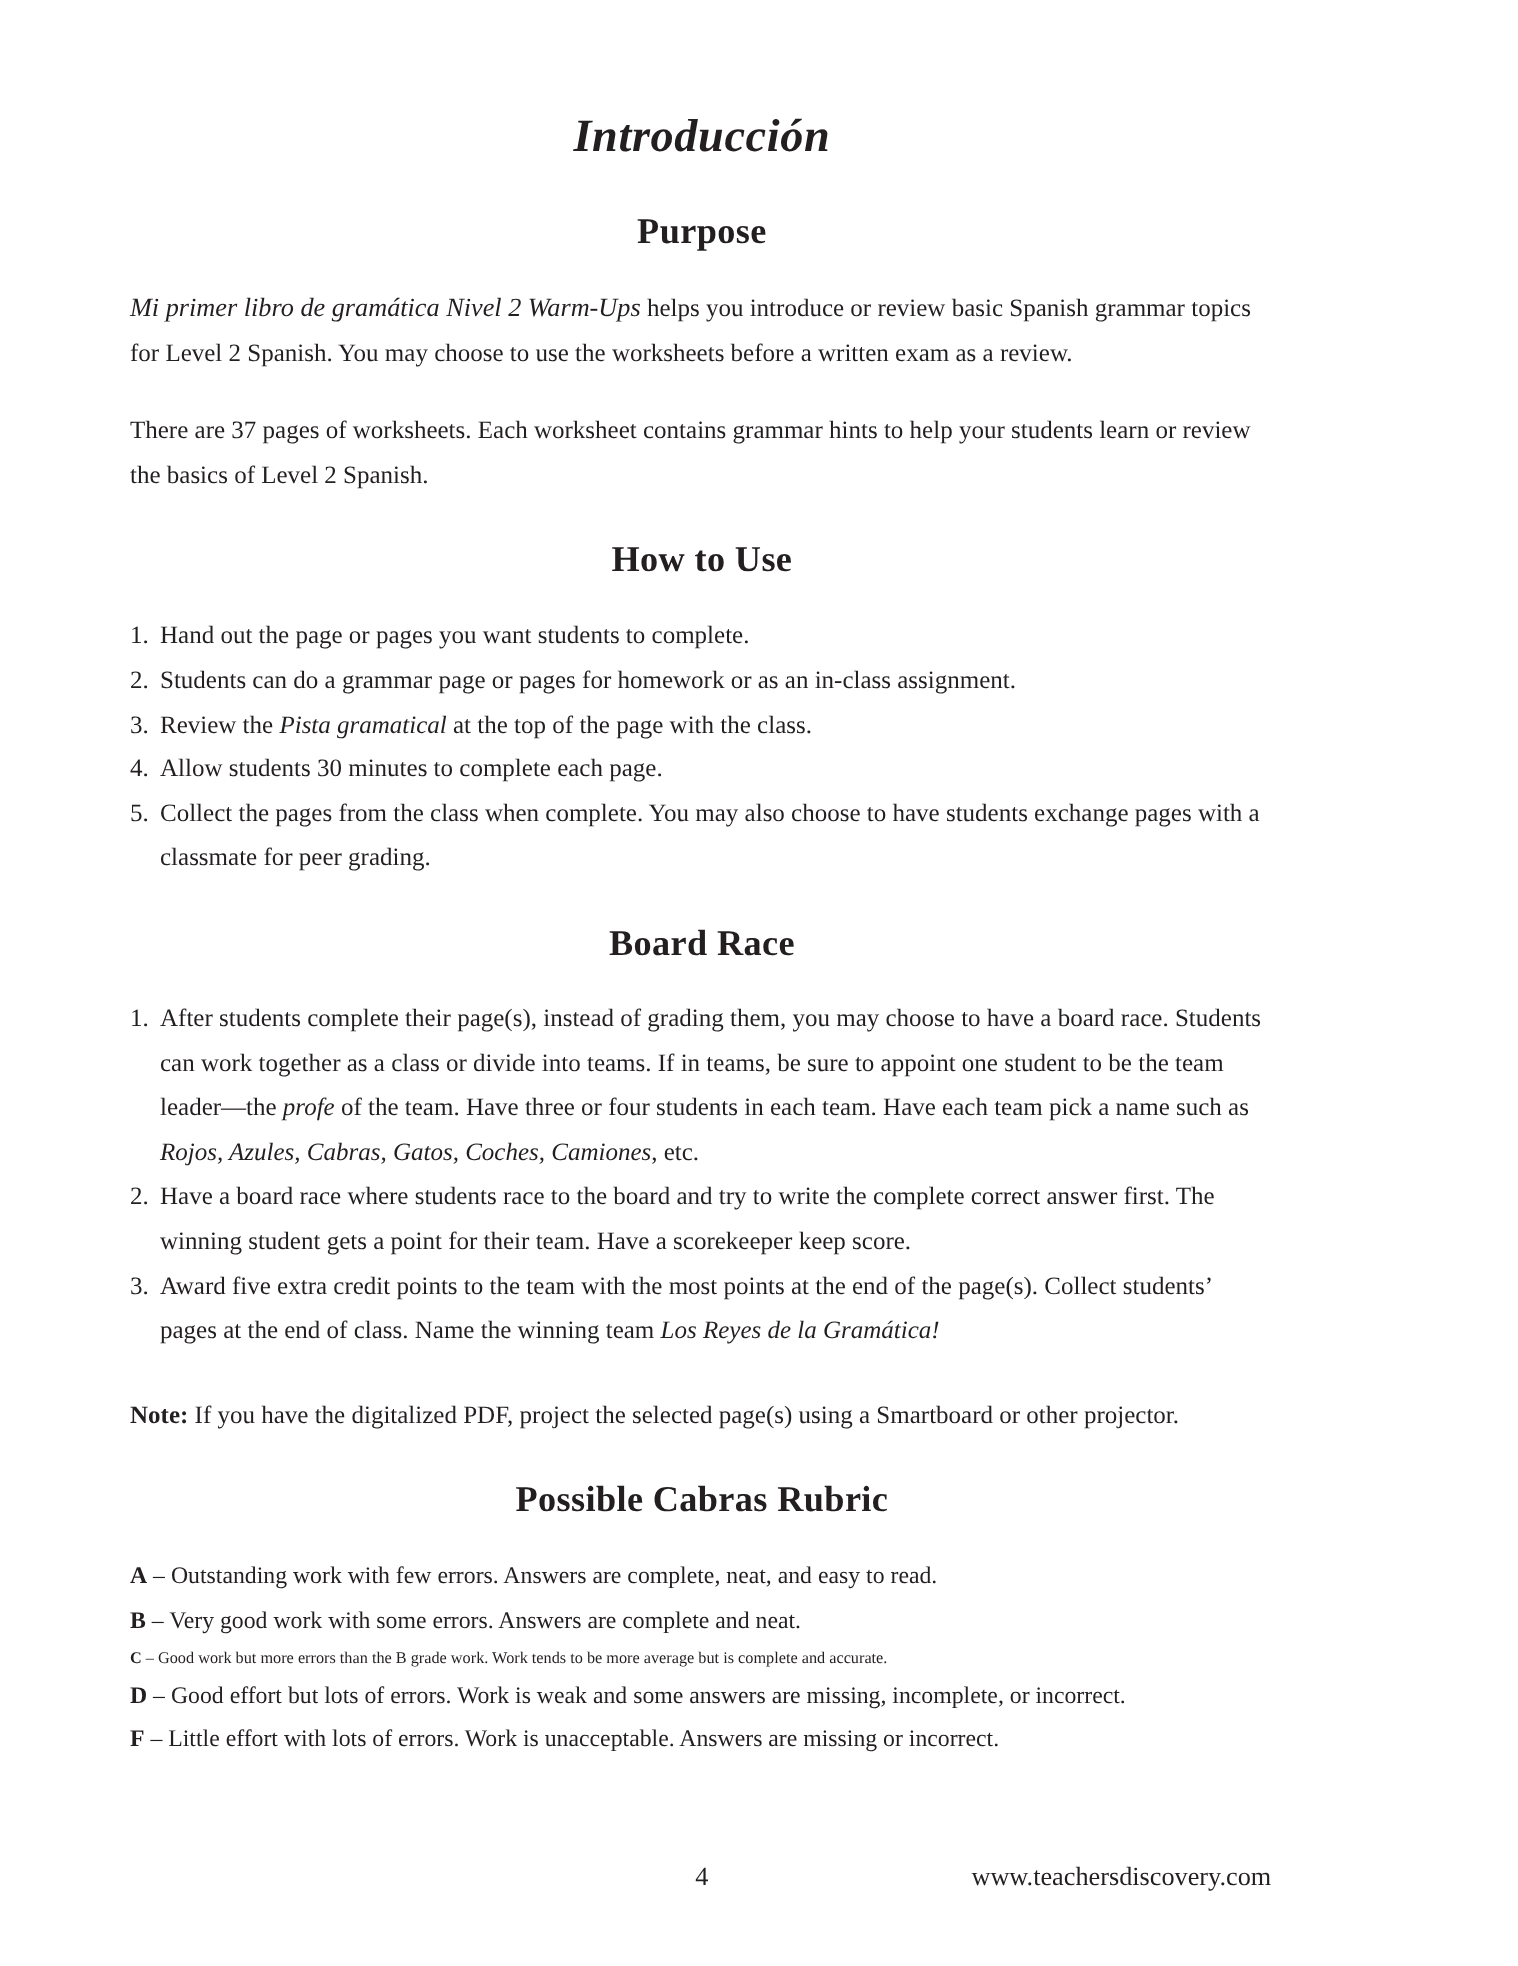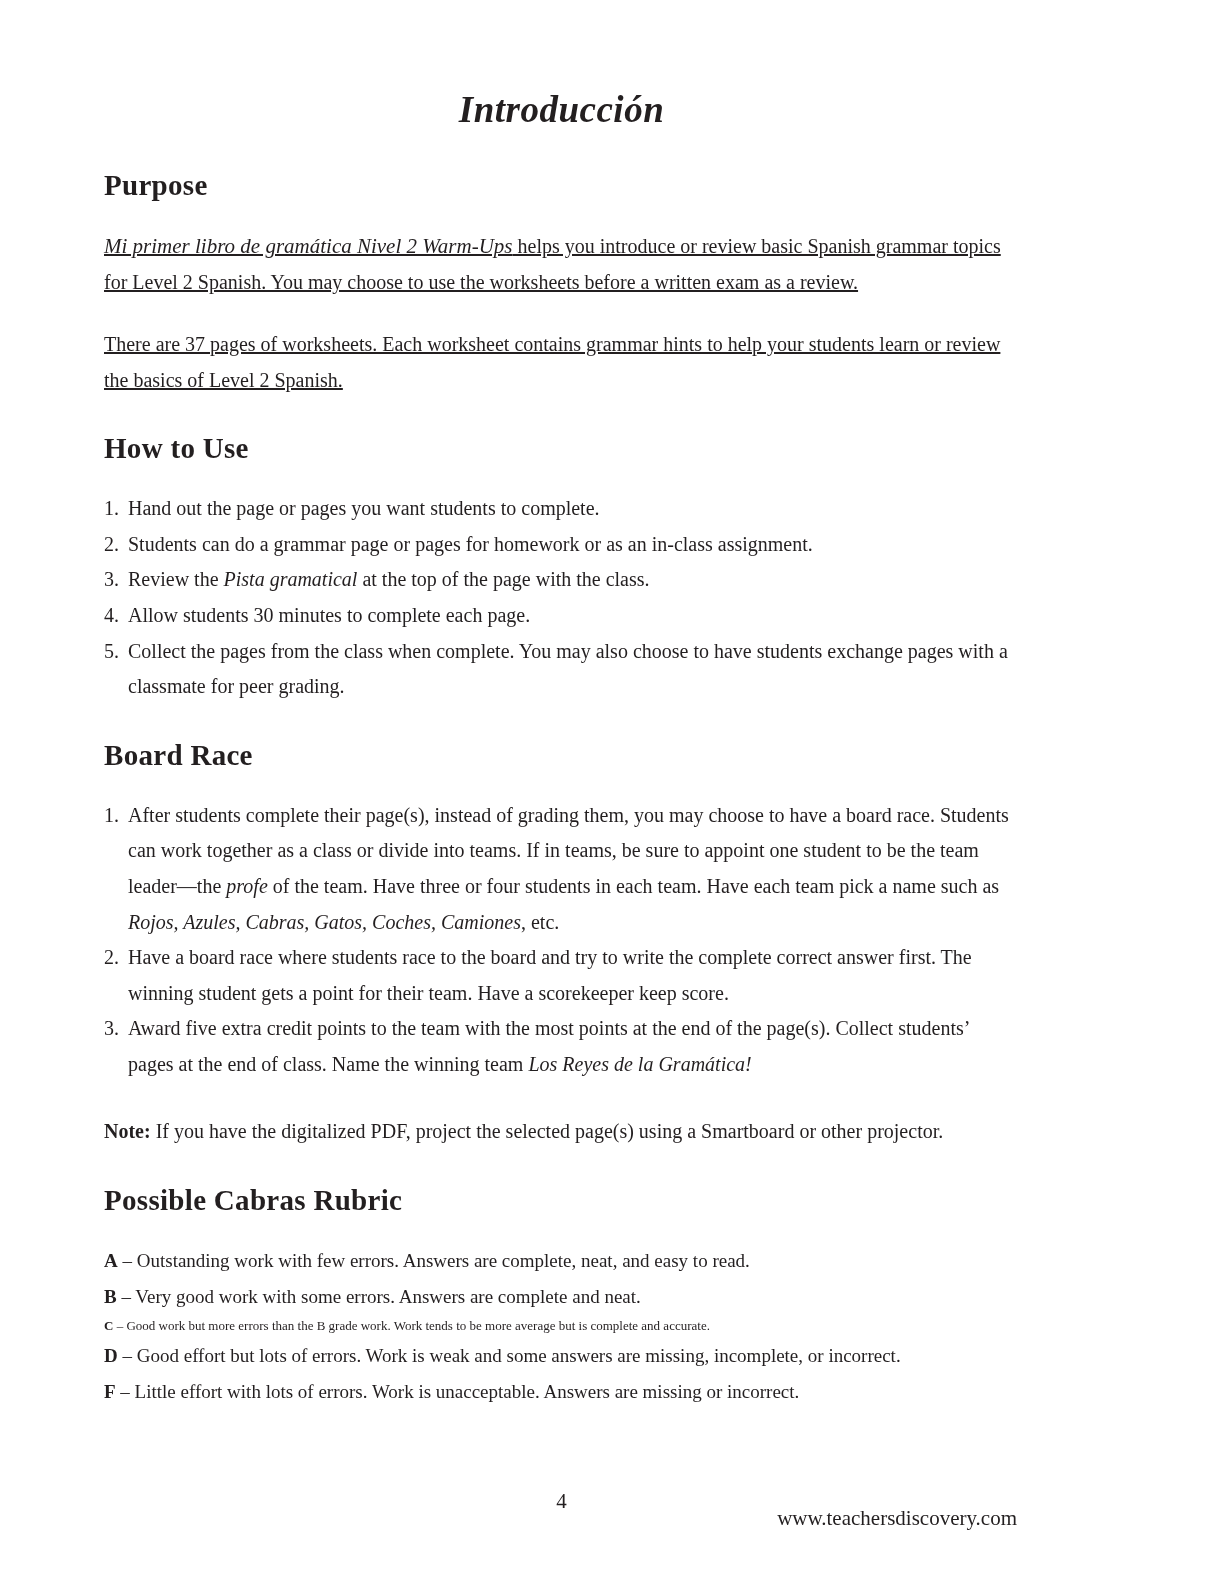--- a/index.html
+++ b/index.html
@@ -22,34 +22,34 @@
 
   .doc-title {
     text-align: center;
     font-size: 37px;
     font-weight: bold;
     font-style: italic;
     margin-bottom: 38px;
     letter-spacing: 0.5px;
   }
   .section-heading {
-    text-align: left;
+    text-align: center;
     font-size: 29px;
     font-weight: bold;
     margin-top: 34px;
     margin-bottom: 26px;
     letter-spacing: 0.3px;
   }
   .section-heading.first { margin-top: 0; }
 
   .body-text {
     font-size: 20px;
     line-height: 1.78;
   }
-  p.body-text { margin-bottom: 26px; text-decoration: underline; }
+  p.body-text { margin-bottom: 26px; }
 
   .italic { font-style: italic; }
   .bold { font-weight: bold; }
   .lead-italic { font-style: italic; font-size: 21px; }
 
   .num-list { margin-bottom: 2px; }
   .num-item {
     display: flex;
     font-size: 20px;
     line-height: 1.78;
@@ -81,21 +81,21 @@
   }
   .footer .page-num {
     position: absolute;
     left: 0;
     right: 0;
     text-align: center;
   }
   .footer .site {
     position: absolute;
     right: 2px;
-    top: 17px;
+    top: 0;
   }
 </style>
 </head>
 <body>
 
 <div class="page">
   <div class="content">
 
     <h1 class="doc-title">Introducción</h1>
 

